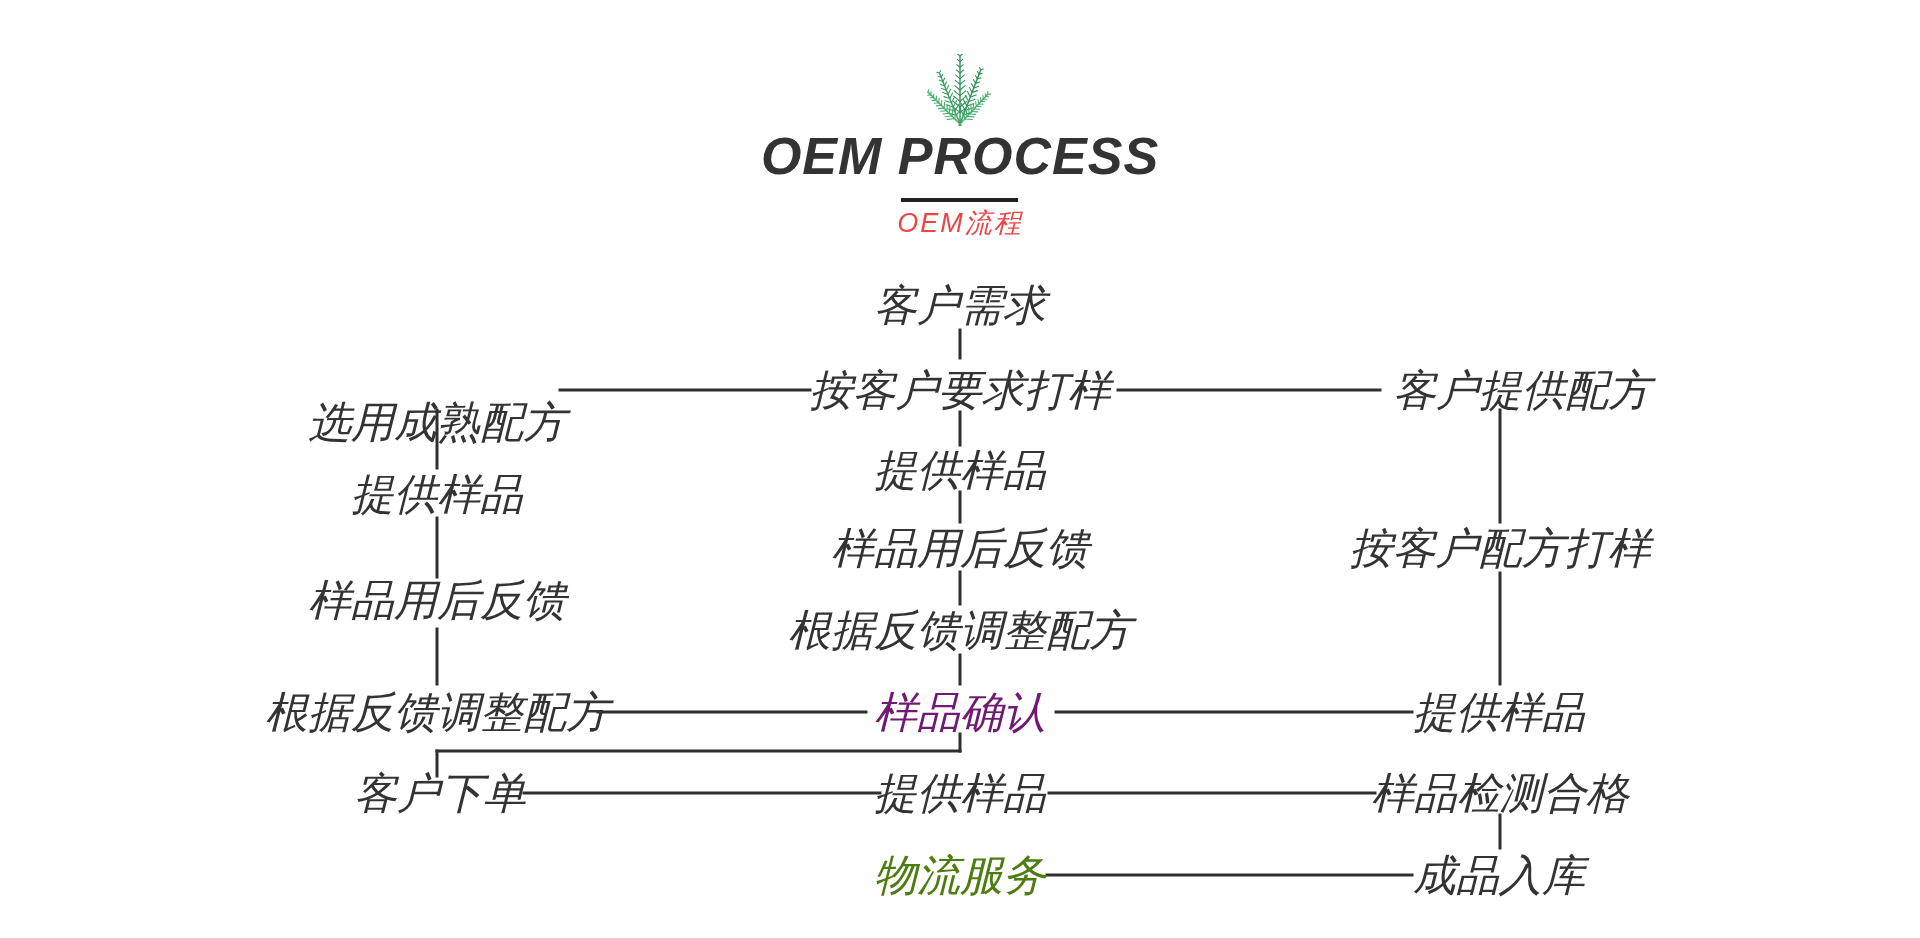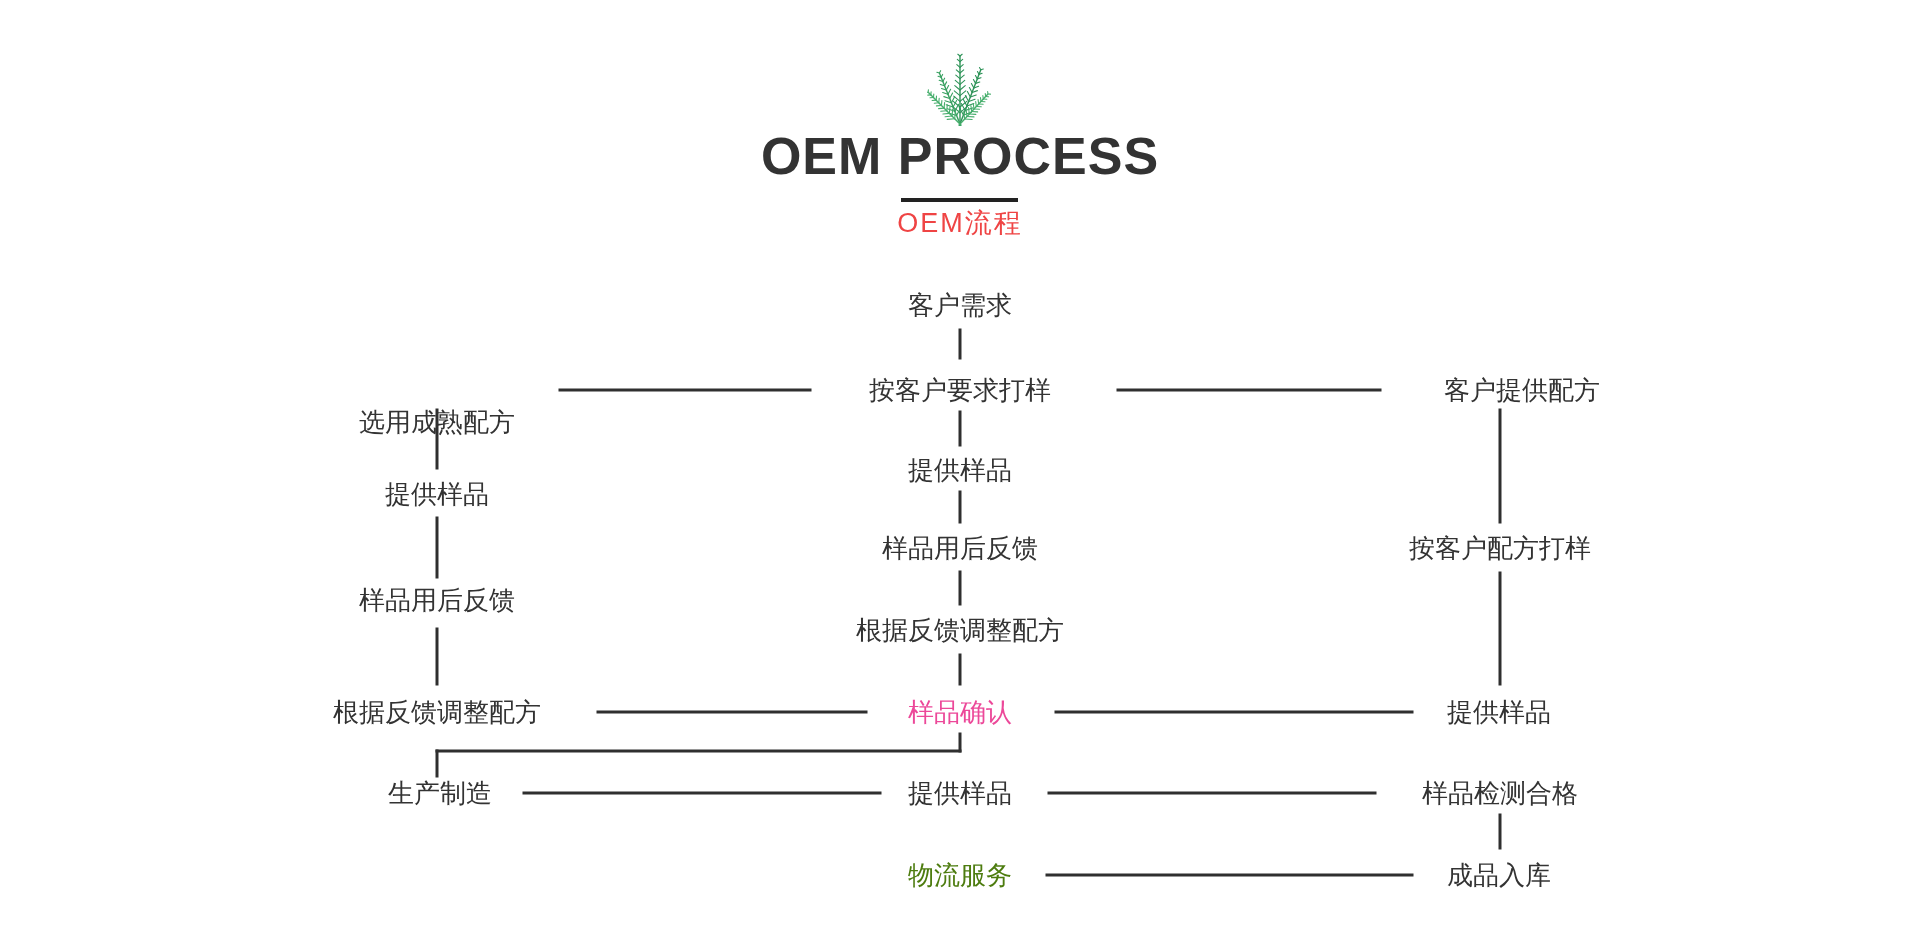--- a/index.html
+++ b/index.html
@@ -1,36 +1,37 @@
 <!DOCTYPE html>
 <html><head>
 <meta charset="utf-8">
 <style>
   html,body{margin:0;padding:0;background:#ffffff;}
   #canvas{
     position:relative;width:1920px;height:938px;overflow:hidden;background:#ffffff;
     font-family:"Liberation Sans","DejaVu Sans",sans-serif;
+    font-style:italic;
   }
   .header{position:absolute;left:0;top:0;width:1920px;text-align:center;}
   #logo{position:absolute;left:927px;top:42px;width:66px;height:84px;}
   .title{
     position:absolute;left:0;top:130px;width:1920px;text-align:center;
     font-size:52px;font-weight:700;letter-spacing:1px;color:#333333;line-height:1;
   }
   .title-underline{
     position:absolute;left:901px;top:198px;width:117px;height:4px;background:#222222;
   }
   .subtitle{
     position:absolute;left:0;top:210px;width:1920px;text-align:center;
     font-size:27px;font-weight:400;letter-spacing:2px;color:#ef4444;line-height:1;
   }
   #edges{position:absolute;left:0;top:0;width:1920px;height:938px;}
   .node{
     position:absolute;transform:translate(-50%,-50%);
-    font-size:26px;color:#333333;white-space:nowrap;line-height:1;letter-spacing:0px;
+    font-size:43px;color:#333333;white-space:nowrap;line-height:1;letter-spacing:0px;
   }
 </style>
 </head>
 <body>
 
 <div id="canvas">
 
   <div class="header">
     <svg id="logo" viewBox="0 0 66 84" xmlns="http://www.w3.org/2000/svg">
         <g transform="translate(33,82) rotate(0)">
@@ -187,28 +188,28 @@
       <line x1="1500" y1="815" x2="1500" y2="848" stroke="#2f2f2f" stroke-width="3" stroke-linecap="square"></line>
       <line x1="1047" y1="875" x2="1412" y2="875" stroke="#2f2f2f" stroke-width="3" stroke-linecap="square"></line>
     </svg>
 
   <div id="nodes">
       <div class="node" style="left: 960px; top: 305px; color: rgb(51, 51, 51);">客户需求</div>
       <div class="node" style="left: 960px; top: 390px; color: rgb(51, 51, 51);">按客户要求打样</div>
       <div class="node" style="left: 960px; top: 470px; color: rgb(51, 51, 51);">提供样品</div>
       <div class="node" style="left: 960px; top: 548px; color: rgb(51, 51, 51);">样品用后反馈</div>
       <div class="node" style="left: 960px; top: 630px; color: rgb(51, 51, 51);">根据反馈调整配方</div>
-      <div class="node" style="left: 960px; top: 712px; color: #ec4899;">样品确认</div>
+      <div class="node" style="left: 960px; top: 712px; color: #701a75;">样品确认</div>
       <div class="node" style="left: 960px; top: 793px; color: rgb(51, 51, 51);">提供样品</div>
       <div class="node" style="left: 960px; top: 875px; color: #4d7c0f;">物流服务</div>
       <div class="node" style="left: 437px; top: 390px; color: rgb(51, 51, 51); margin-top: 32px;">选用成熟配方</div>
       <div class="node" style="left: 437px; top: 494px; color: rgb(51, 51, 51);">提供样品</div>
       <div class="node" style="left: 437px; top: 600px; color: rgb(51, 51, 51);">样品用后反馈</div>
       <div class="node" style="left: 437px; top: 712px; color: rgb(51, 51, 51);">根据反馈调整配方</div>
-      <div class="node" style="left: 440px; top: 793px; color: rgb(51, 51, 51);">生产制造</div>
+      <div class="node" style="left: 440px; top: 793px; color: rgb(51, 51, 51);">客户下单</div>
       <div class="node" style="left: 1498px; top: 390px; color: rgb(51, 51, 51); margin-left: 24px;">客户提供配方</div>
       <div class="node" style="left: 1500px; top: 548px; color: rgb(51, 51, 51);">按客户配方打样</div>
       <div class="node" style="left: 1499px; top: 712px; color: rgb(51, 51, 51);">提供样品</div>
       <div class="node" style="left: 1500px; top: 793px; color: rgb(51, 51, 51);">样品检测合格</div>
       <div class="node" style="left: 1499px; top: 875px; color: rgb(51, 51, 51);">成品入库</div>
     </div>
 
 </div>
 
 </body></html>

